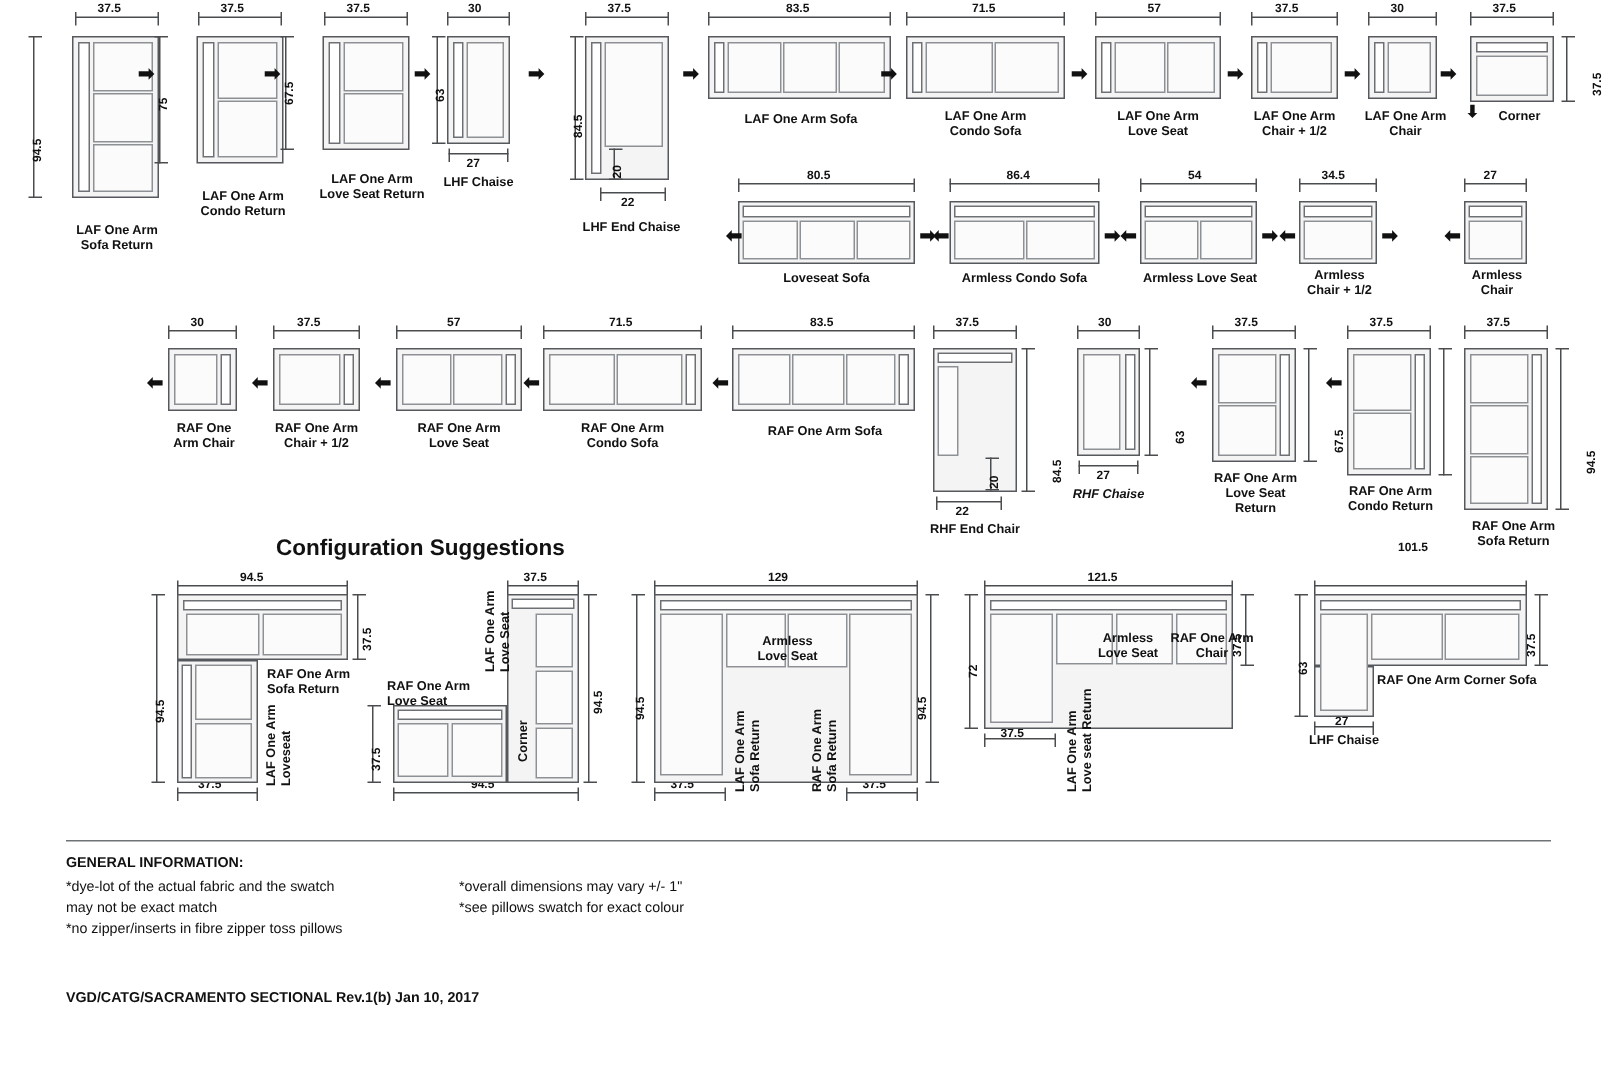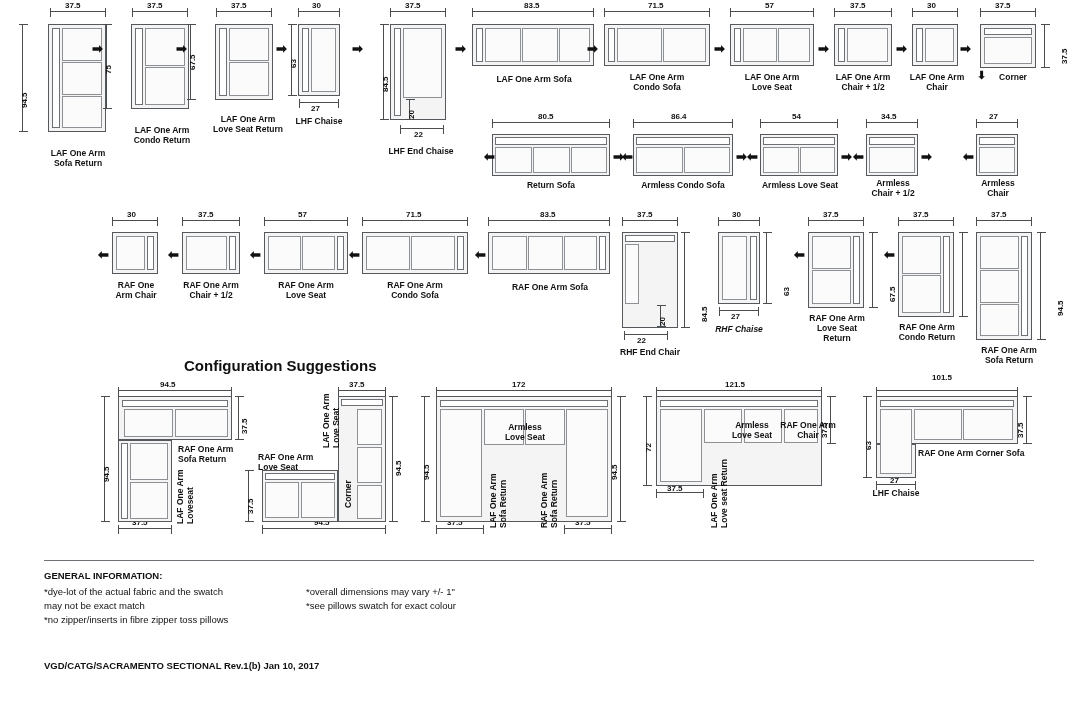--- a/index.html
+++ b/index.html
@@ -233,21 +233,21 @@
   </div>
 
   <div class="unit">
     <div class="rule-h" style="left:492px;top:122px;width:118px;"></div>
     <div class="dim" style="left:538px;top:112px;">80.5</div>
     <div class="frame" style="left:492px;top:134px;width:118px;height:42px;"></div>
     <div class="inner" style="left:495px;top:137px;width:112px;height:8px;"></div>
     <div class="seat" style="left:495px;top:147px;width:37px;height:26px;"></div>
     <div class="seat" style="left:533px;top:147px;width:37px;height:26px;"></div>
     <div class="seat" style="left:571px;top:147px;width:36px;height:26px;"></div>
-    <div class="lbl" style="left:492px;top:180px;width:118px;">Return Sofa</div>
+    <div class="lbl" style="left:492px;top:180px;width:118px;">Loveseat Sofa</div>
   </div>
   <div class="arrow" style="left:613px;top:150px;">➡</div>
   <div class="arrow" style="left:484px;top:150px;">⬅</div>
 
   <div class="unit">
     <div class="rule-h" style="left:633px;top:122px;width:100px;"></div>
     <div class="dim" style="left:671px;top:112px;">86.4</div>
     <div class="frame" style="left:633px;top:134px;width:100px;height:42px;"></div>
     <div class="inner" style="left:636px;top:137px;width:94px;height:8px;"></div>
     <div class="seat" style="left:636px;top:147px;width:47px;height:26px;"></div>
@@ -458,21 +458,21 @@
     <div class="seat" style="left:265px;top:482px;width:34px;height:36px;"></div>
     <div class="seat" style="left:301px;top:482px;width:34px;height:36px;"></div>
 
     <div class="rot" style="left:322px;top:448px;">LAF One Arm<br>Love Seat</div>
     <div class="lbl wrap" style="left:258px;top:452px;width:64px;text-align:left;">RAF One Arm<br>Love Seat</div>
     <div class="rot" style="left:344px;top:508px;">Corner</div>
   </div>
 
   <div class="unit">
     <div class="rule-h" style="left:436px;top:390px;width:176px;"></div>
-    <div class="dim" style="left:512px;top:380px;">172</div>
+    <div class="dim" style="left:512px;top:380px;">129</div>
     <div class="rule-v" style="left:424px;top:396px;height:126px;"></div>
     <div class="dim v" style="left:422px;top:480px;">94.5</div>
     <div class="rule-v" style="left:620px;top:396px;height:126px;"></div>
     <div class="dim v" style="left:610px;top:480px;">94.5</div>
     <div class="rule-h" style="left:436px;top:528px;width:48px;"></div>
     <div class="dim" style="left:447px;top:518px;">37.5</div>
     <div class="rule-h" style="left:564px;top:528px;width:48px;"></div>
     <div class="dim" style="left:575px;top:518px;">37.5</div>
 
     <div class="frame" style="left:436px;top:396px;width:176px;height:126px;"></div>
@@ -504,21 +504,21 @@
     <div class="seat" style="left:744px;top:409px;width:38px;height:34px;"></div>
     <div class="seat" style="left:784px;top:409px;width:34px;height:34px;"></div>
 
     <div class="rot" style="left:710px;top:528px;">LAF One Arm<br>Love seat Return</div>
     <div class="lbl wrap" style="left:722px;top:420px;width:60px;">Armless<br>Love Seat</div>
     <div class="lbl wrap" style="left:778px;top:420px;width:60px;">RAF One Arm<br>Chair</div>
   </div>
 
   <div class="unit">
     <div class="rule-h" style="left:876px;top:390px;width:142px;"></div>
-    <div class="dim" style="left:932px;top:360px;margin-top:13px;">101.5</div>
+    <div class="dim" style="left:932px;top:360px;">101.5</div>
     <div class="rule-v" style="left:866px;top:396px;height:82px;"></div>
     <div class="dim v" style="left:864px;top:450px;">63</div>
     <div class="rule-v" style="left:1026px;top:396px;height:48px;"></div>
     <div class="dim v" style="left:1016px;top:438px;">37.5</div>
     <div class="rule-h" style="left:876px;top:484px;width:40px;"></div>
     <div class="dim" style="left:890px;top:476px;">27</div>
 
     <div class="frame" style="left:876px;top:396px;width:142px;height:48px;"></div>
     <div class="frame" style="left:876px;top:444px;width:40px;height:34px;"></div>
     <div class="inner" style="left:880px;top:400px;width:134px;height:7px;"></div>

